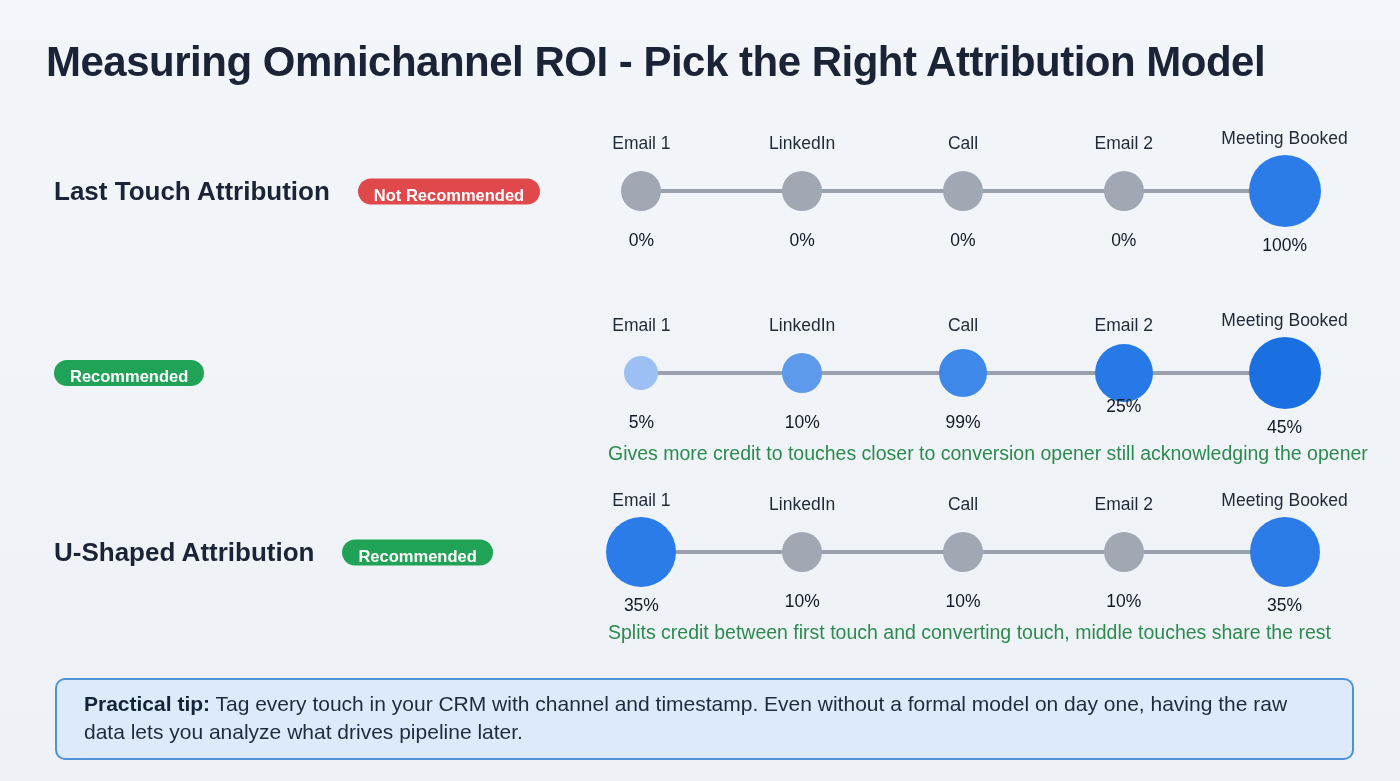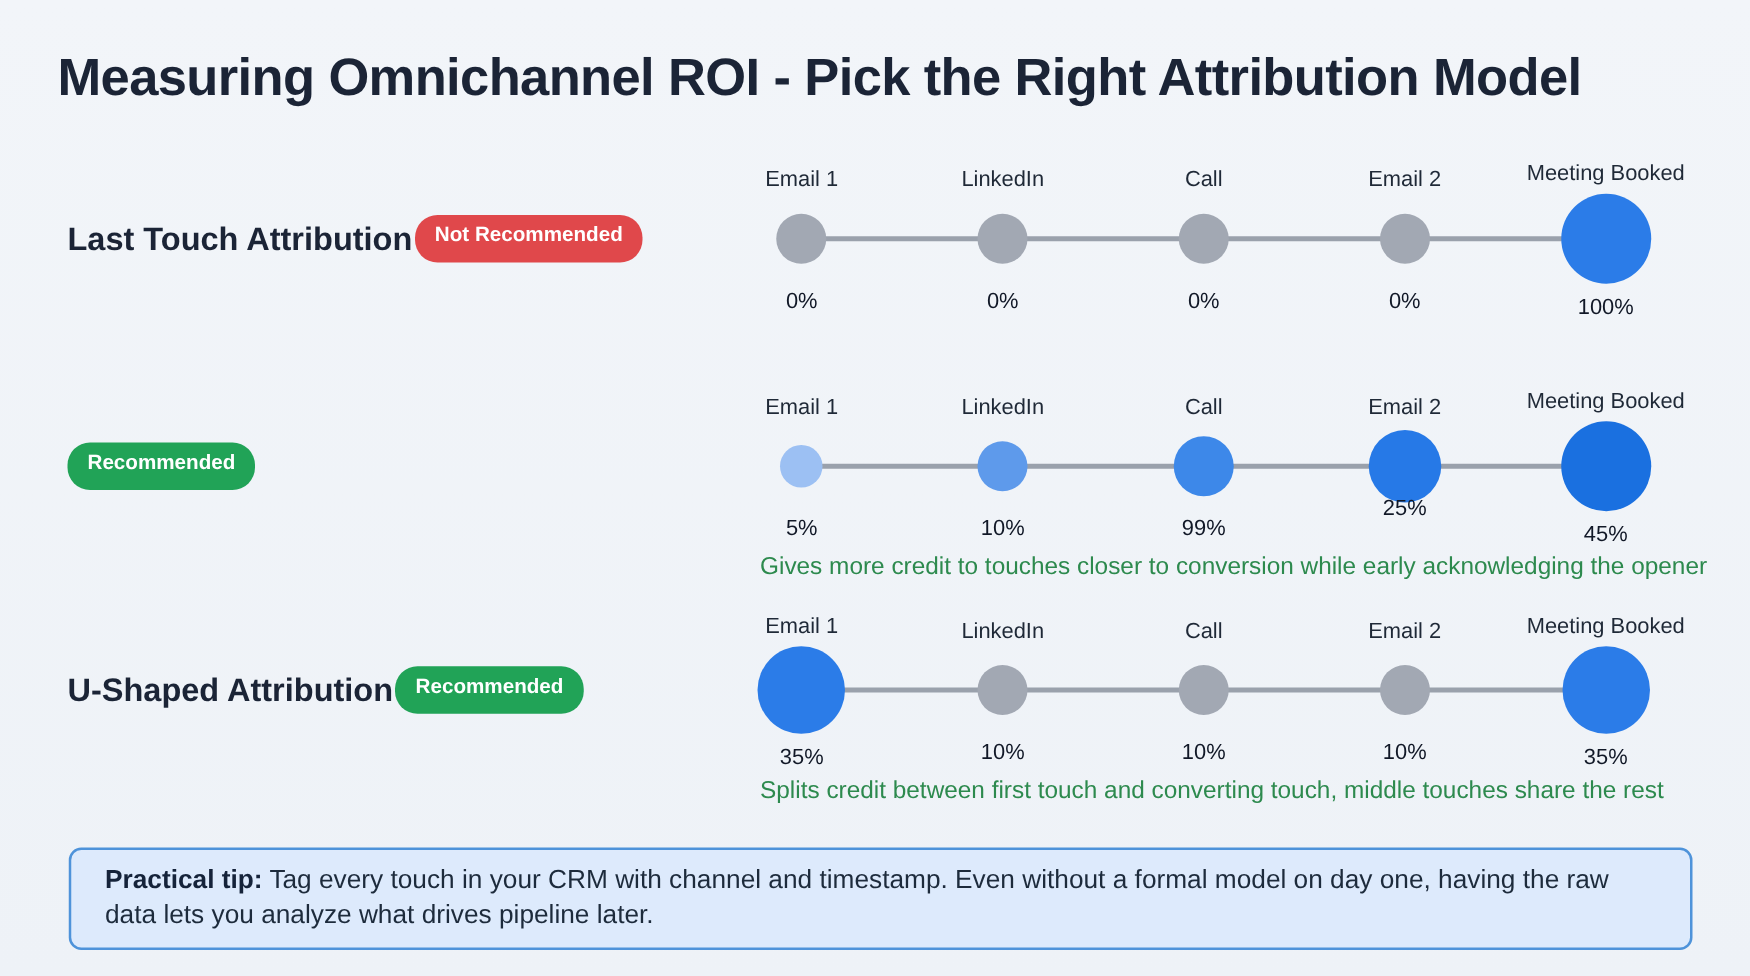--- a/index.html
+++ b/index.html
@@ -9,25 +9,25 @@
     background:linear-gradient(180deg,#f2f5f9 0%,#eef2f7 100%);
     overflow:hidden;
   }
   .page-title {
     position:absolute; left:46px; top:38px; margin:0;
     font-size:42px; font-weight:700; color:#1b2436; letter-spacing:-0.5px;
   }
   .model-row { position:absolute; left:0; width:1400px; height:176px; }
   .model-head {
     position:absolute; left:54px; top:73px; transform:translateY(-50%);
-    display:flex; align-items:center; gap:2px; width:505px;
+    display:flex; align-items:center; gap:28px; width:505px;
   }
   .model-title { margin:0; font-size:26px; font-weight:700; color:#1b2436; white-space:nowrap; }
   .badge {
-    display:inline-block; padding:7px 16px 12px; border-radius:18px;
+    display:inline-block; padding:7px 16px 0; border-radius:18px;
     color:#ffffff; font-size:16.5px; font-weight:700; white-space:nowrap;text-align:center;
   }
   .badge.red { background:#e0484b; }
   .badge.green { background:#21a357; }
   .timeline { position:absolute; left:561px; top:0; width:804px; height:146px; display:flex; }
   .line {
     position:absolute; left:80px; right:80px; top:71px; height:4px;
     background:#9aa1ac; border-radius:2px;
   }
   .col { position:relative; flex:1; height:146px; }
@@ -118,21 +118,21 @@
     <div class="node-label" style="bottom: 110px;">Email 2</div>
     <div class="node" style="width: 58px; height: 58px; background: rgb(38, 121, 231);"></div>
     <div class="pct" style="top: 96px;">25%</div>
   </div>
           <div class="col">
     <div class="node-label" style="bottom: 115px;">Meeting Booked</div>
     <div class="node" style="width: 72px; height: 72px; background: rgb(26, 112, 224);"></div>
     <div class="pct" style="top: 117px;">45%</div>
   </div>
         </div>
-    <div class="caption" style="color: rgb(45, 138, 78);">Gives more credit to touches closer to conversion while early acknowledging the opener</div>
+    <div class="caption" style="color: rgb(45, 138, 78);">Gives more credit to touches closer to conversion opener still acknowledging the opener</div>
   </section>
       <section class="model-row" style="top: 479px;">
     <div class="model-head">
       <h2 class="model-title">U-Shaped Attribution</h2>
       <span class="badge green">Recommended</span>
     </div>
     <div class="timeline">
       <div class="line"></div>
     <div class="col">
     <div class="node-label" style="bottom: 114px;">Email 1</div>

